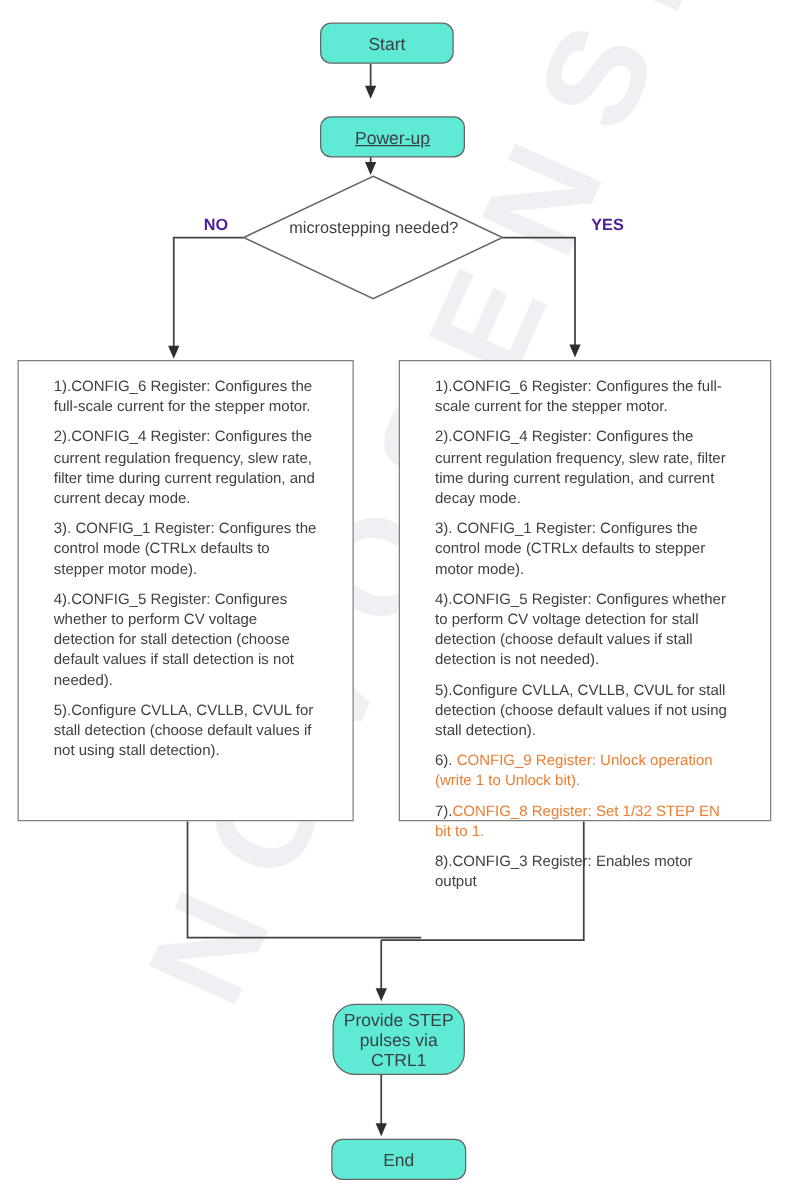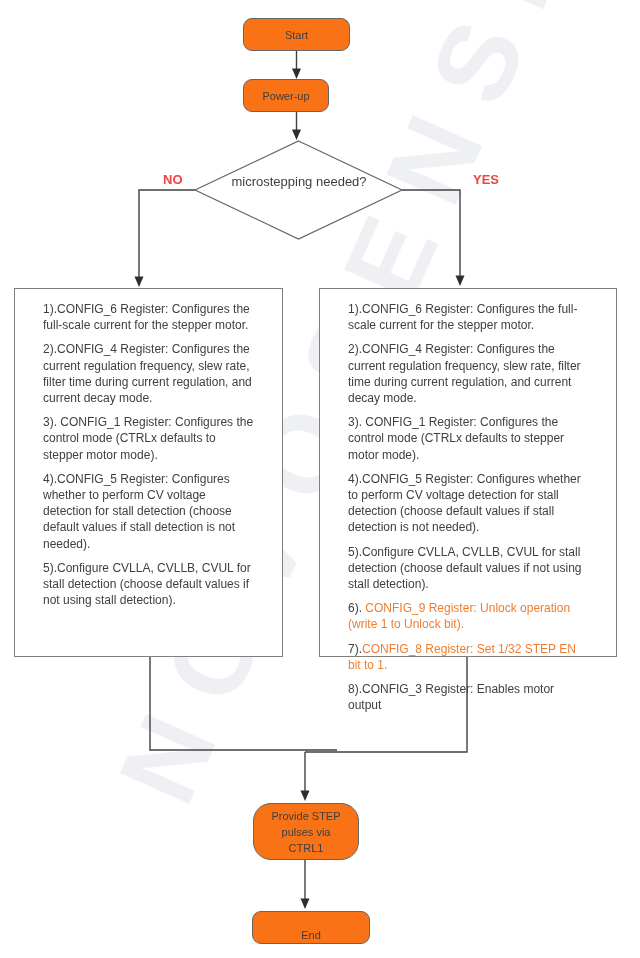--- a/index.html
+++ b/index.html
@@ -8,35 +8,36 @@
     font-family:"Liberation Sans",sans-serif;color:#3d4146;
   }
   .watermark{
     position:absolute;left:349px;top:350px;z-index:0;
     transform:translate(-50%,-50%) rotate(-66deg);
     font-size:110px;font-weight:bold;letter-spacing:0.28em;
     color:#eef0f4;white-space:nowrap;user-select:none;
   }
   svg.wires{position:absolute;left:0;top:0;z-index:1;}
   .node{
-    position:absolute;z-index:2;background:#f97316;
+    position:absolute;z-index:2;background:#5eead4;
     border:1.3px solid #656565;border-radius:9px;
     display:flex;align-items:center;justify-content:center;
-    font-size:11px;color:#3b3f44;text-align:center;line-height:16px;
+    font-size:14px;color:#3b3f44;text-align:center;line-height:16px;
     box-sizing:border-box;
+    margin-left:13px;
   }
   .bigbox{
     position:absolute;z-index:2;background:#ffffff;
     border:1px solid #7f7f7f;box-sizing:border-box;
     padding:4px 28px;font-size:12px;line-height:16.2px;color:#3d4146;
   }
   .bigbox p{margin:8px 0;}
   .orange{color:#ed7d31;text-align:right;}
   .branch-label{
-    position:absolute;z-index:2;font-size:13px;font-weight:600;color:#ef4444;
+    position:absolute;z-index:2;font-size:13px;font-weight:600;color:#4c1d95;
   }
   .decision-text{
     position:absolute;z-index:2;left:229px;top:173px;width:140px;
     text-align:center;font-size:13px;line-height:17px;color:#3b3f44;
   }
   .pline{display:block;}
 </style>
 </head>
 <body>
 
@@ -63,21 +64,21 @@
       <polygon points="300.5,790.5 309.5,790.5 305,801"></polygon>
       <polygon points="300.5,898.5 309.5,898.5 305,909"></polygon>
     </g>
     <polygon points="298.5,141 402,190 298.5,239 195,190" fill="#ffffff" stroke="#656565" stroke-width="1.2"></polygon>
   </svg>
 
   <div class="node" style="left:243px;top:18px;width:107px;height:33px;">
     <span>Start</span>
   </div>
 
-  <div class="node" style="left:243px;top:79px;width:86px;height:33px;">
+  <div class="node" style="left:243px;top:93px;width:116px;height:33px;text-decoration:underline;">
     <span>Power-up</span>
   </div>
 
   <div class="decision-text">microstepping needed?</div>
 
   <div class="branch-label" style="left:163px;top:172px;">NO</div>
   <div class="branch-label" style="left:428px;top:172px;margin-left:45px;">YES</div>
 
   <div class="bigbox" style="left:14px;top:288px;width:269px;height:369px;">
     <p><span>1).</span><span>CONFIG_6 Register: Configures the full-scale current for the stepper motor.</span></p>
@@ -99,17 +100,17 @@
   </div>
 
   <div class="node" style="left:253px;top:803px;width:106px;height:57px;border-radius:18px;">
     <div>
       <span class="pline">Provide STEP</span>
       <span class="pline">pulses via</span>
       <span class="pline">CTRL1</span>
     </div>
   </div>
 
-  <div class="node" style="left:252px;top:911px;width:118px;height:33px;align-items:flex-end;">
+  <div class="node" style="left:252px;top:911px;width:108px;height:33px;">
     <span>End</span>
   </div>
 
 </div>
 
 </body></html>

